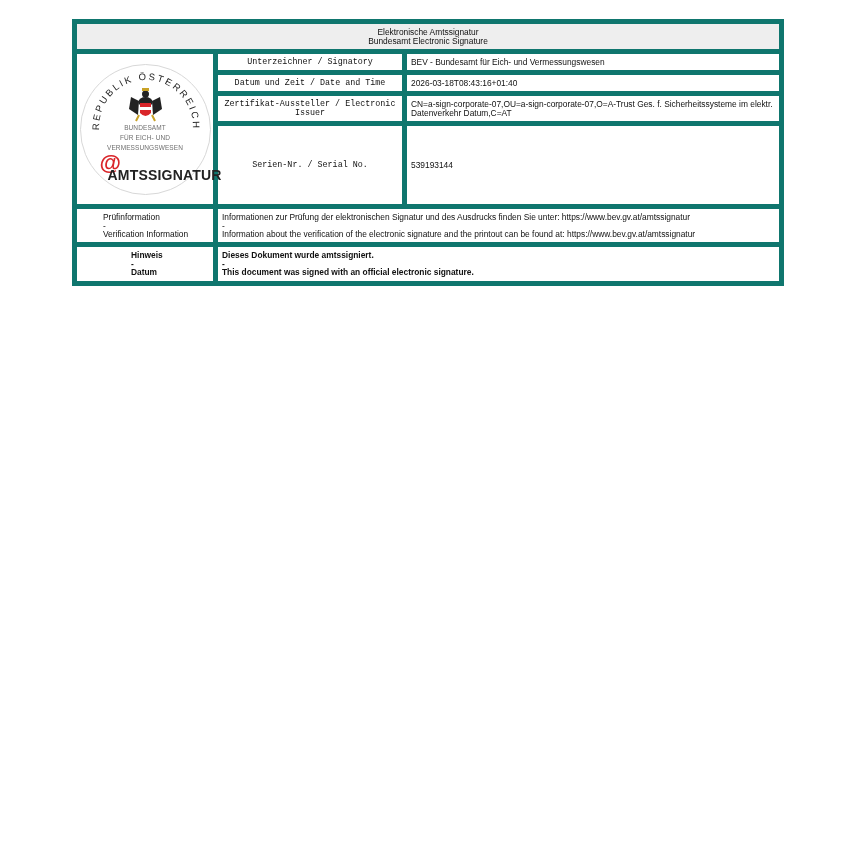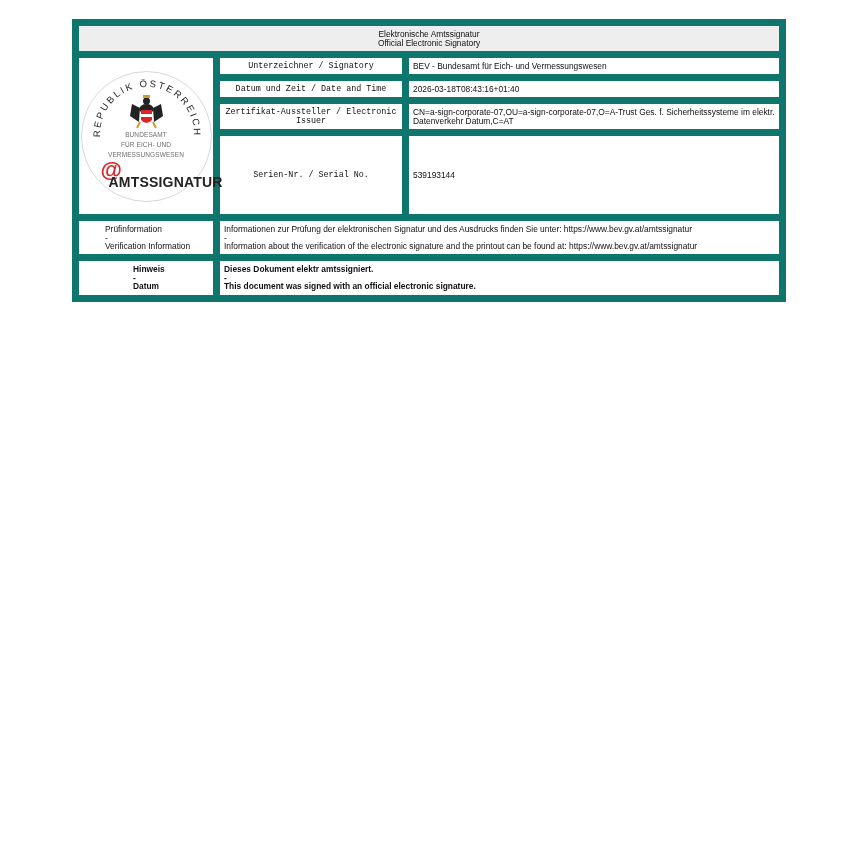--- a/index.html
+++ b/index.html
@@ -2,21 +2,21 @@
 <html><head>
 <meta charset="utf-8">
 <style>
   html, body { margin: 0; padding: 0; background: #ffffff; }
   body { width: 852px; height: 852px; position: relative; font-family: "Liberation Sans", sans-serif; color: #111; }
   .sig-table {
     position: absolute; left: 72px; top: 19px; width: 707px;
     border-collapse: collapse; table-layout: fixed;
     font-size: 8.4px; line-height: 9px;
   }
-  .sig-table td { border: 7px solid #0f766e; padding: 0 4px; vertical-align: middle; }
+  .sig-table td { border: 5px solid #0f766e; padding: 0 4px; vertical-align: middle; }
   .hdr td { background: #eeeeee; text-align: center; height: 25px; }
   .lbl { text-align: center; font-family: Liberation Mono, monospace; }
   .val { text-align: left; margin-left: 36px; }
   .r1 td { height: 16px; }
   .r2 td { height: 16px; }
   .r3 td { height: 25px; }
   .r4 td { height: 78px; }
   .r5 td { height: 33px; }
   .r6 td { height: 34px; font-weight: bold; }
   .logo-cell { padding: 0 !important; text-align: center; }
@@ -42,21 +42,21 @@
 <table class="sig-table">
   <colgroup>
     <col style="width:141px">
     <col style="width:189px">
     <col style="width:377px">
   </colgroup>
   <tbody>
       <tr class="hdr">
     <td colspan="3">
       <span class="stack">Elektronische Amtssignatur</span>
-      <span class="stack">Official Electronic Signatory</span>
+      <span class="stack">Bundesamt Electronic Signature</span>
     </td>
   </tr>
   <tr class="r1">
     <td rowspan="4" class="logo-cell">
       <div class="seal">
         <svg width="129" height="129" viewBox="0 0 129 129">
           <defs>
             <path id="arc" d="M 18 62 A 47 47 0 0 1 112 62"></path>
           </defs>
           <text font-family="Liberation Sans, sans-serif" font-size="9.5" fill="#222" letter-spacing="2.2">
@@ -109,19 +109,19 @@
       <span class="stack">Information about the verification of the electronic signature and the printout can be found at: https://www.bev.gv.at/amtssignatur</span>
     </td>
   </tr>
   <tr class="r6">
     <td class="note-stack">
       <span class="stack">Hinweis</span>
       <span class="dash">-</span>
       <span class="stack">Datum</span>
     </td>
     <td colspan="2" class="val">
-      <span class="stack">Dieses Dokument elektr amtssigniert.</span>
+      <span class="stack">Dieses Dokument wurde amtssigniert.</span>
       <span class="dash">-</span>
       <span class="stack">This document was signed with an official electronic signature.</span>
     </td>
   </tr>
 </tbody>
   </table>
 
 </body></html>

